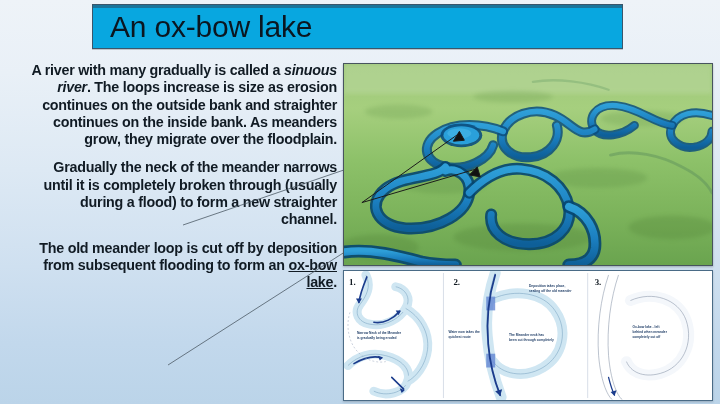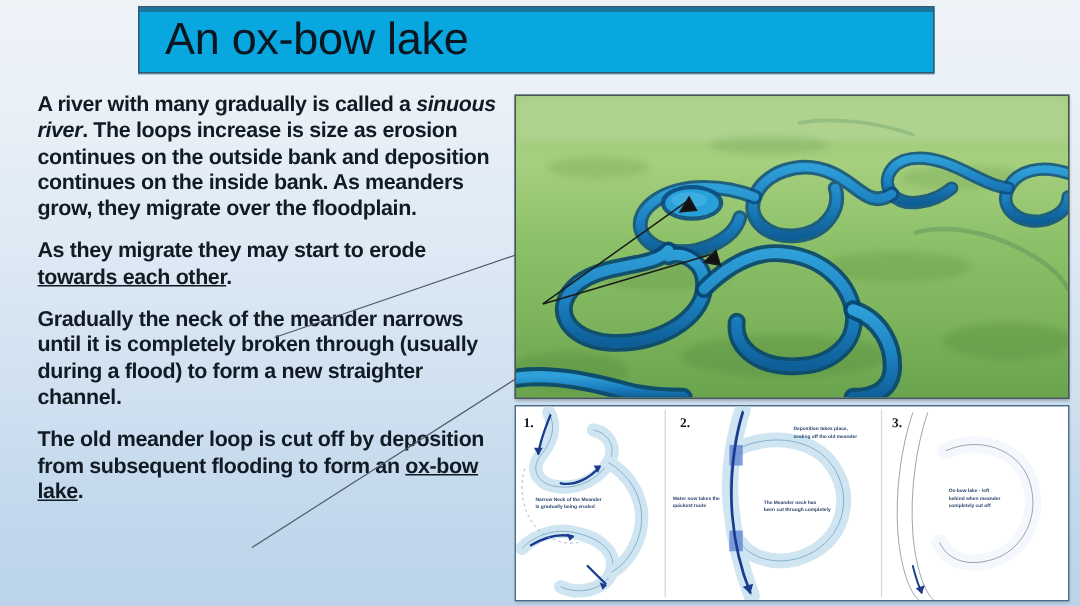--- a/index.html
+++ b/index.html
@@ -14,20 +14,21 @@
     height: 404px;
     overflow: hidden;
     background: linear-gradient(180deg,
         #eef3f8 0%,
         #e9f0f7 18%,
         #dde9f4 42%,
         #cfe0f0 66%,
         #c2d8ec 85%,
         #bbd4e9 100%);
     font-family: "Liberation Sans", sans-serif;
+    text-align: right;
   }
 
   
   #title-band {
     position: absolute;
     left: 92px;
     top: 4px;
     width: 531px;
     height: 45px;
     background: #08a7e0;
@@ -128,22 +129,21 @@
 <body>
 
 <div id="slide">
 
   <div id="title-band">
     <div class="tcap"></div>
     <div id="title-text">An ox-bow lake</div>
   </div>
 
   <div id="text-col">
-    <p class="para" id="p1"><span>A river with many gradually is called a </span><span class="it">sinuous river</span><span>. The loops increase is size as erosion continues on the outside bank and deposition continues on the inside bank. As meanders grow, they migrate over the floodplain.</span></p>
-    <p class="para" id="p2"><span>As they migrate they may start to erode </span><span class="ul">towards each other</span><span>.</span></p>
+    <p class="para" id="p1"><span>A river with many gradually is called a </span><span class="it">sinuous river</span><span>. The loops increase is size as erosion continues on the outside bank and straighter continues on the inside bank. As meanders grow, they migrate over the floodplain.</span></p>
     <p class="para" id="p3"><span>Gradually the neck of the meander narrows until it is completely broken through (usually during a flood) to form a new straighter channel.</span></p>
     <p class="para" id="p4"><span>The old meander loop is cut off by deposition from subsequent flooding to form an </span><span class="ul">ox-bow lake</span><span>.</span></p>
   </div>
 
   <svg id="leaders" viewBox="0 0 720 404" preserveAspectRatio="none">
 
     <line x1="183" y1="225" x2="455" y2="132" stroke="#4d5a66" stroke-width="0.8"></line>
 
     <line x1="168" y1="365" x2="473" y2="170" stroke="#4d5a66" stroke-width="0.8"></line>
   </svg>

